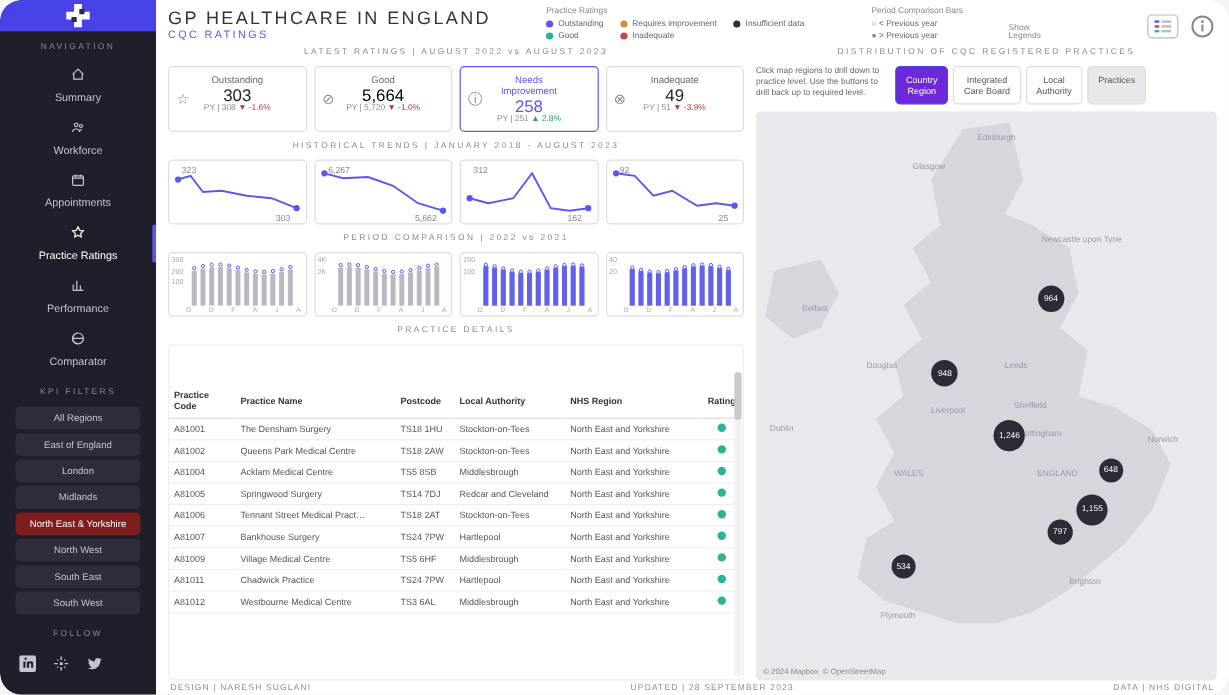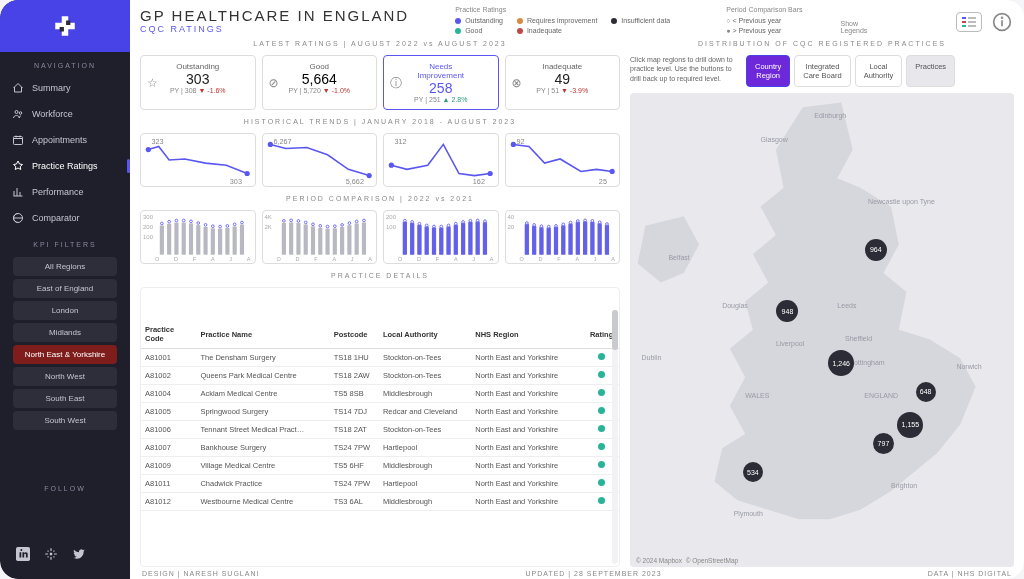--- a/index.html
+++ b/index.html
@@ -2,21 +2,21 @@
 <html><head>
 <meta charset="utf-8">
 <style>
 * { box-sizing: border-box; margin: 0; padding: 0; font-family: -apple-system, BlinkMacSystemFont, "Segoe UI", Arial, sans-serif; }
 html, body { width: 1024px; height: 579px; overflow: hidden; background: #f5f5f7; }
 body { display: flex; border-radius: 18px; background: #ffffff; }
 .sidebar { width: 130px; background: #1e1f2a; color: #d0d0d8; display: flex; flex-direction: column; border-top-left-radius: 18px; border-bottom-left-radius: 18px; }
 .logo { background: #4743e6; height: 52px; display: flex; align-items: center; justify-content: center; border-top-left-radius: 18px; }
 .logo svg { width: 26px; height: 26px; }
 .section-head { font-size: 7px; letter-spacing: 2px; text-align: center; color: #8a8aa0; padding: 10px 0 6px; }
-.nav-item { display: flex; align-items: center; gap: 8px; padding: 7px 12px; font-size: 9px; color: #c5c5d2; cursor: pointer; position: relative; }
+.nav-item { display: flex; align-items: center; gap: 8px; padding: 7px 12px; font-size: 9px; color: #c5c5d2; cursor: pointer; position: relative; flex-direction: column; }
 .nav-item.active { color: #fff; }
 .nav-item.active::after { content: ""; position: absolute; right: 0; top: 6px; bottom: 6px; width: 3px; background: #5a57f0; border-radius: 2px; }
 .nav-icon { width: 12px; height: 12px; display:flex; align-items:center; justify-content:center; }
 .filter-btn { display: block; margin: 3px auto; width: 104px; padding: 5px 0; font-size: 8px; text-align: center; background: #2d2e3a; border-radius: 4px; color: #c5c5d2; cursor: pointer; }
 .filter-btn.active { background: #7f1d1d; color: #fff; }
 .follow { margin-top: auto; padding: 8px 16px 14px; display: flex; gap: 14px; justify-content: flex-start; color: #c5c5d2; }
 .follow svg { width: 14px; height: 14px; }
 
 .main { flex: 1; padding: 6px 10px 2px 10px; display: flex; flex-direction: column; }
 .header { display: flex; align-items: flex-end; gap: 26px; padding-bottom: 2px; }

